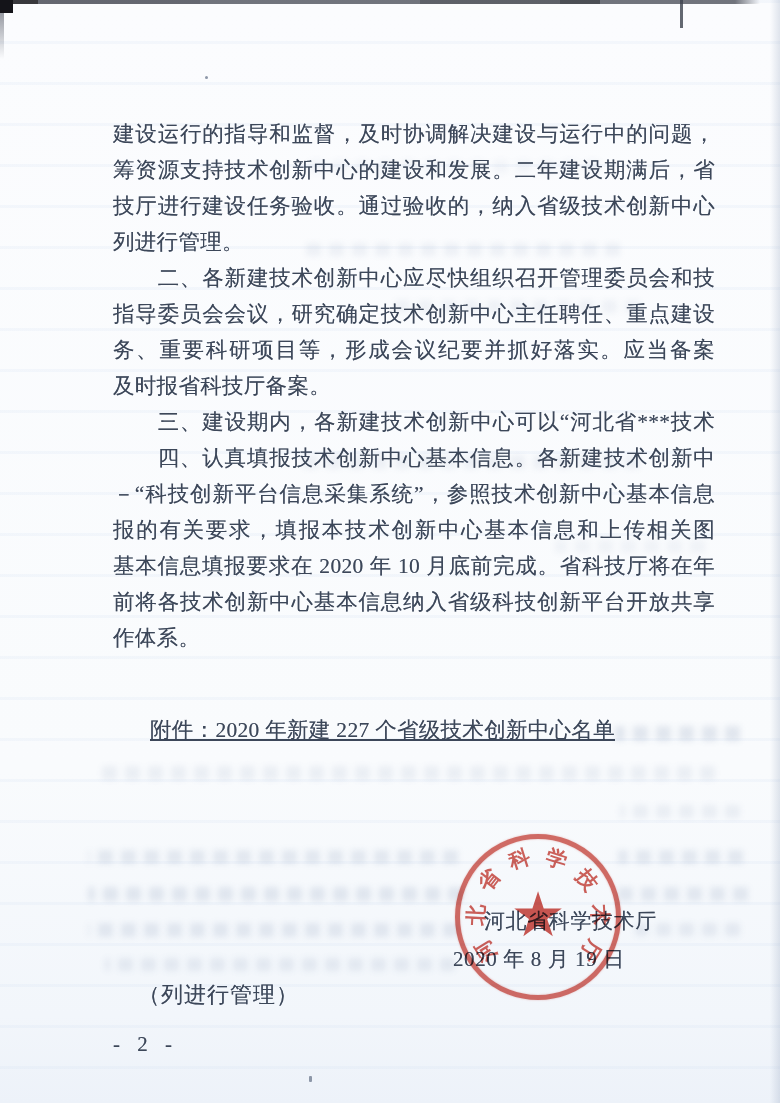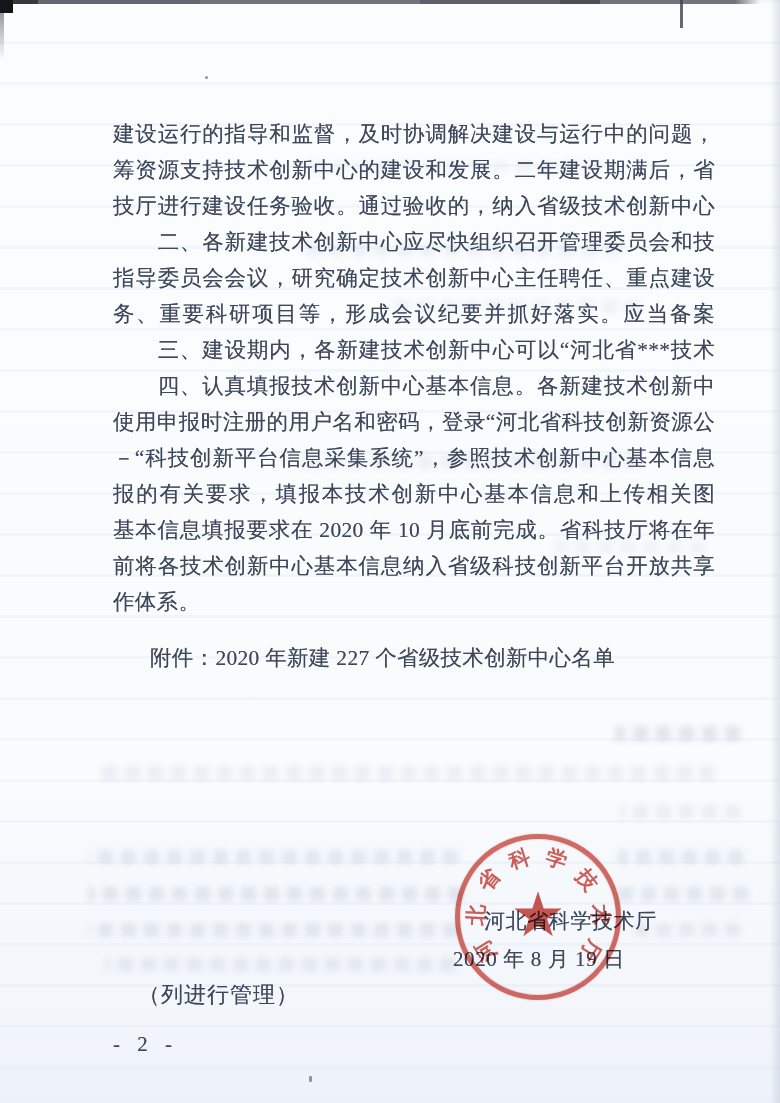--- a/index.html
+++ b/index.html
@@ -34,21 +34,21 @@
   .doc-body{
     position:absolute;left:113px;top:116px;width:602px;
     font-size:21.5px;line-height:36px;letter-spacing:.3px;
     text-shadow:0 0 .6px rgba(58,70,92,.55);
   }
   .doc-body .line{white-space:nowrap;}
   .doc-body .line.full{
     white-space:normal;text-align:justify;text-align-last:justify;
     text-justify:inter-ideograph;height:36px;overflow:hidden;
   }
-  .attachment{margin-top:20px;padding-left:37px;}
+  .attachment{margin-top:56px;padding-left:37px;text-decoration:underline;}
   .sig{position:absolute;left:452px;top:906px;font-size:21px;line-height:30px;
     letter-spacing:.6px;text-shadow:0 0 .6px rgba(58,70,92,.55);margin-left:32px;}
   .date{position:absolute;left:453px;top:944px;font-size:21px;line-height:30px;
     letter-spacing:.6px;text-shadow:0 0 .6px rgba(58,70,92,.55);}
   .disclosure{position:absolute;left:138px;top:980px;font-size:22px;line-height:30px;
     letter-spacing:1px;text-shadow:0 0 .6px rgba(58,70,92,.55);}
   .pagenum{position:absolute;left:113px;top:1032px;font-size:21px;letter-spacing:6px;
     text-shadow:0 0 .5px rgba(58,70,92,.5);}
   
   .seal{position:absolute;left:455px;top:834px;width:166px;height:166px;
@@ -95,26 +95,27 @@
   <div class="ghost m" style="left:618px;top:887px;width:130px;height:14px;opacity:.26;"></div>
   <div class="ghost m" style="left:88px;top:923px;width:370px;height:14px;opacity:.26;"></div>
   <div class="ghost m" style="left:635px;top:923px;width:105px;height:13px;opacity:.22;"></div>
   <div class="ghost m" style="left:105px;top:958px;width:350px;height:13px;opacity:.22;"></div>
 
   <div class="doc-body">
     <div>
         <div class="line full">建设运行的指导和监督，及时协调解决建设与运行中的问题，统</div>
         <div class="line full">筹资源支持技术创新中心的建设和发展。二年建设期满后，省科</div>
         <div class="line full">技厅进行建设任务验收。通过验收的，纳入省级技术创新中心序</div>
+        <div class="line">列进行管理。</div>
         <div class="line full">　　二、各新建技术创新中心应尽快组织召开管理委员会和技术</div>
         <div class="line full">指导委员会会议，研究确定技术创新中心主任聘任、重点建设任</div>
         <div class="line full">务、重要科研项目等，形成会议纪要并抓好落实。应当备案的，</div>
+        <div class="line">及时报省科技厅备案。</div>
         <div class="line full">　　三、建设期内，各新建技术创新中心可以“河北省***技术创</div>
         <div class="line full">　　四、认真填报技术创新中心基本信息。各新建技术创新中心</div>
-        <div class="line full">使用申报时注册的用户名和密码，登录“河北省科技创新资源公</div>
         <div class="line full">－“科技创新平台信息采集系统”，参照技术创新中心基本信息填</div>
         <div class="line full">报的有关要求，填报本技术创新中心基本信息和上传相关图片。</div>
         <div class="line full">基本信息填报要求在 2020 年 10 月底前完成。省科技厅将在年底</div>
         <div class="line full">前将各技术创新中心基本信息纳入省级科技创新平台开放共享工</div>
         <div class="line">作体系。</div>
       </div>
     <div class="attachment">附件：2020 年新建 227 个省级技术创新中心名单</div>
   </div>
 
   <div class="sig">河北省科学技术厅</div>

